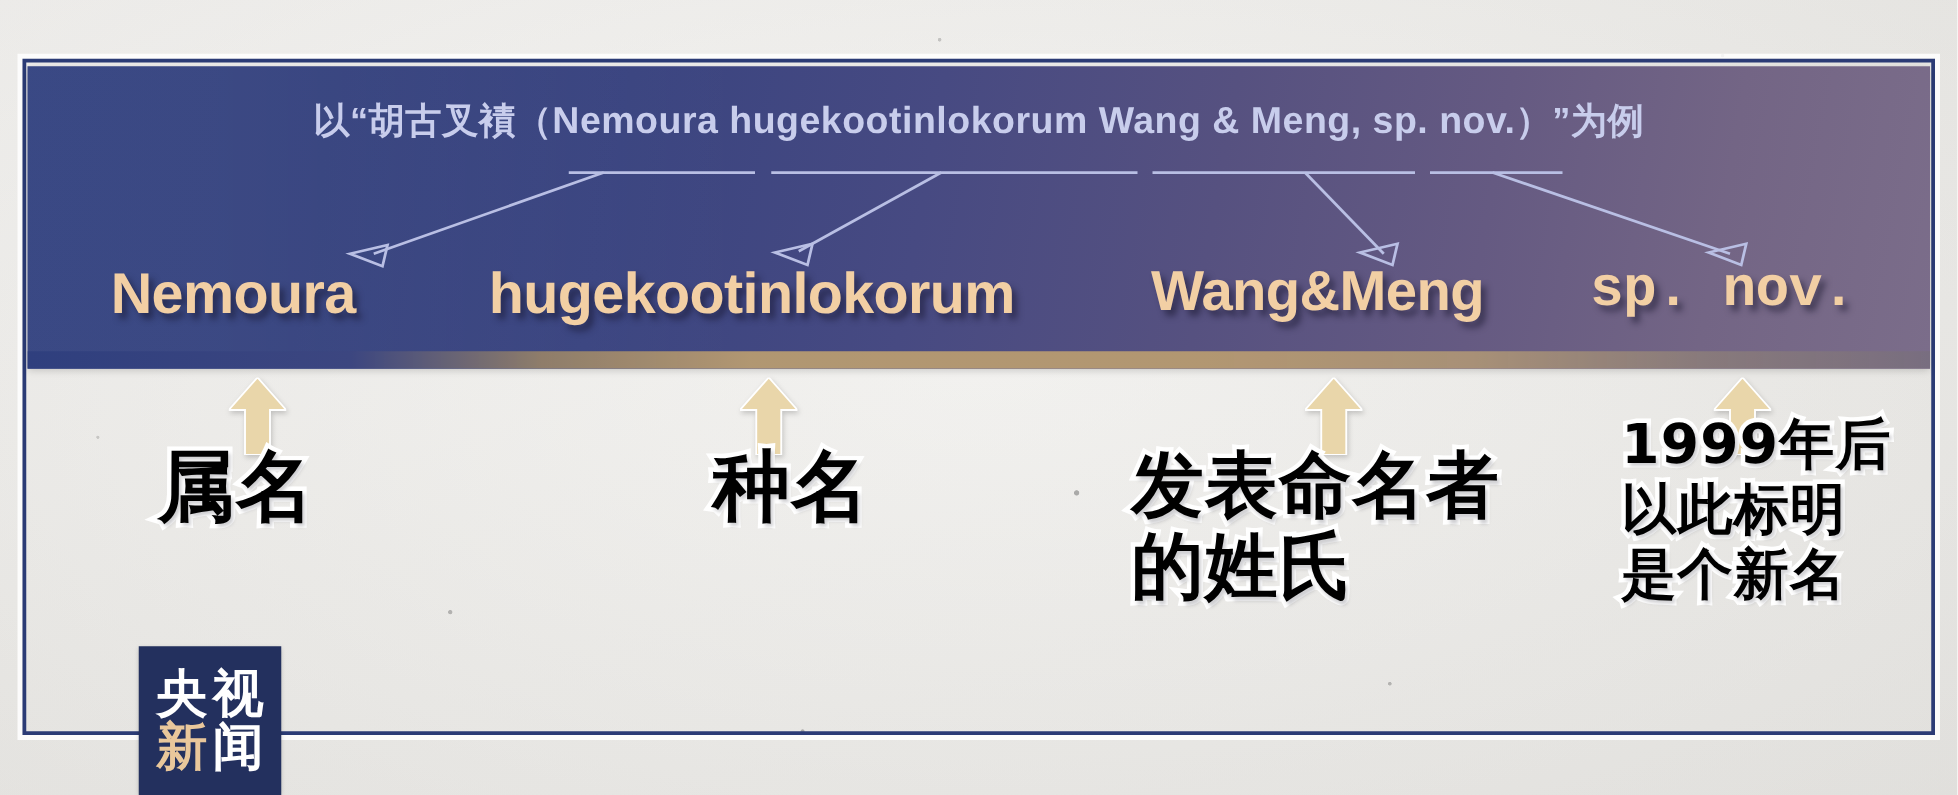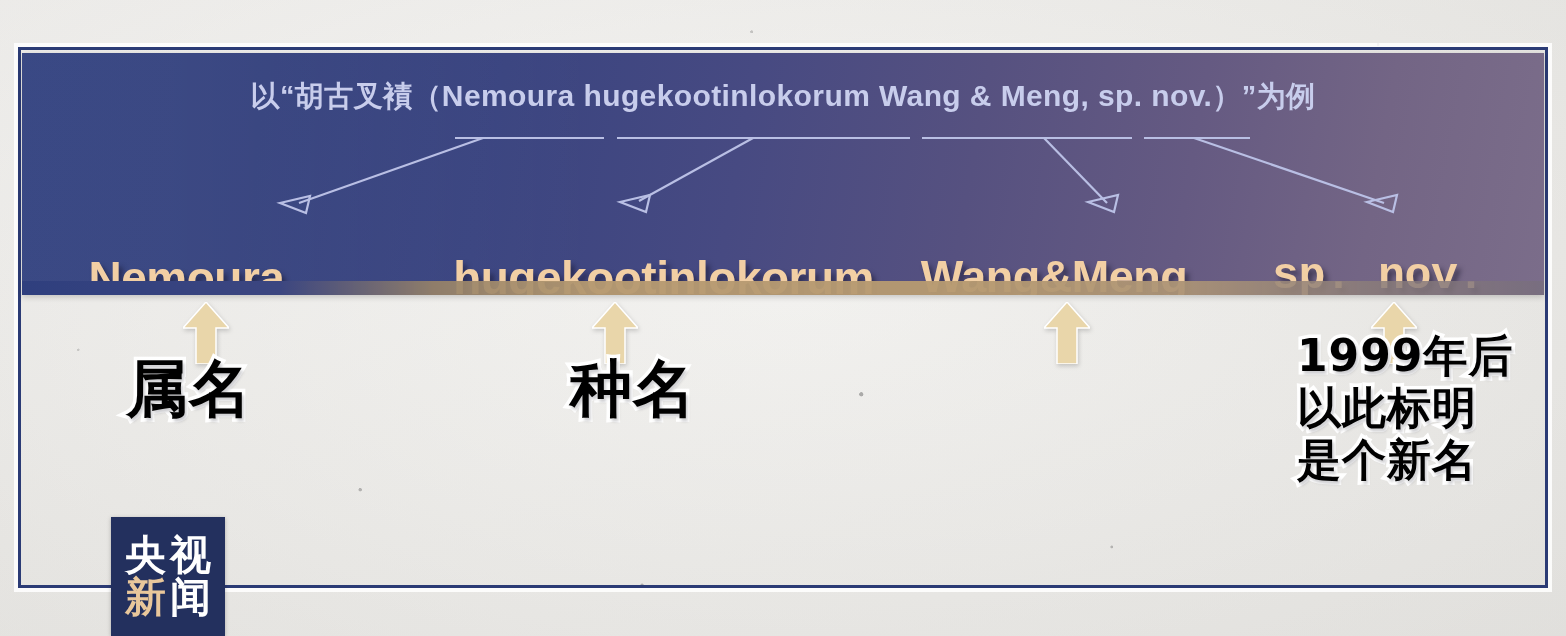--- a/index.html
+++ b/index.html
@@ -128,24 +128,23 @@
   }
   .gold-word{
     color:#f2cfa4;
     font-weight:800;
     font-size:47px;
     letter-spacing:-.5px;
     white-space:nowrap;
     text-shadow:4px 5px 5px rgba(20,18,40,.50);
     font-family:"Liberation Sans","DejaVu Sans",sans-serif;
     text-align:center;
-    margin-top:44px;
   }
   .gw-0{ width:285px; font-size:46px; }
-  .gw-1{ width:545px; font-size:46px;text-align:right; }
+  .gw-1{ width:545px; font-size:46px; }
   .gw-2{ width:360px; font-size:45px; }
   .gw-3{ width:288px; font-size:45px;font-family:Liberation Mono, monospace; }
 
   
   .up-arrow{
     position:absolute;
     width:46px; height:62px;
     filter:drop-shadow(1px 2px 2px rgba(0,0,0,.18));
   }
 
@@ -258,20 +257,24 @@
   </svg>
 
   <div class="callout" id="callout-genus">
     <span class="ln">属名</span>
   </div>
 
   <div class="callout" id="callout-species">
     <span class="ln">种名</span>
   </div>
 
+  <div class="callout" id="callout-author">
+    <span class="ln">发表命名者</span>
+    <span class="ln">的姓氏</span>
+  </div>
 
   <div class="callout" id="callout-note">
     <span class="ln">1999年后</span>
     <span class="ln">以此标明</span>
     <span class="ln">是个新名</span>
   </div>
 
   <div id="cctv-logo">
     <div class="logo-row">
       <span class="logo-white">央</span>

